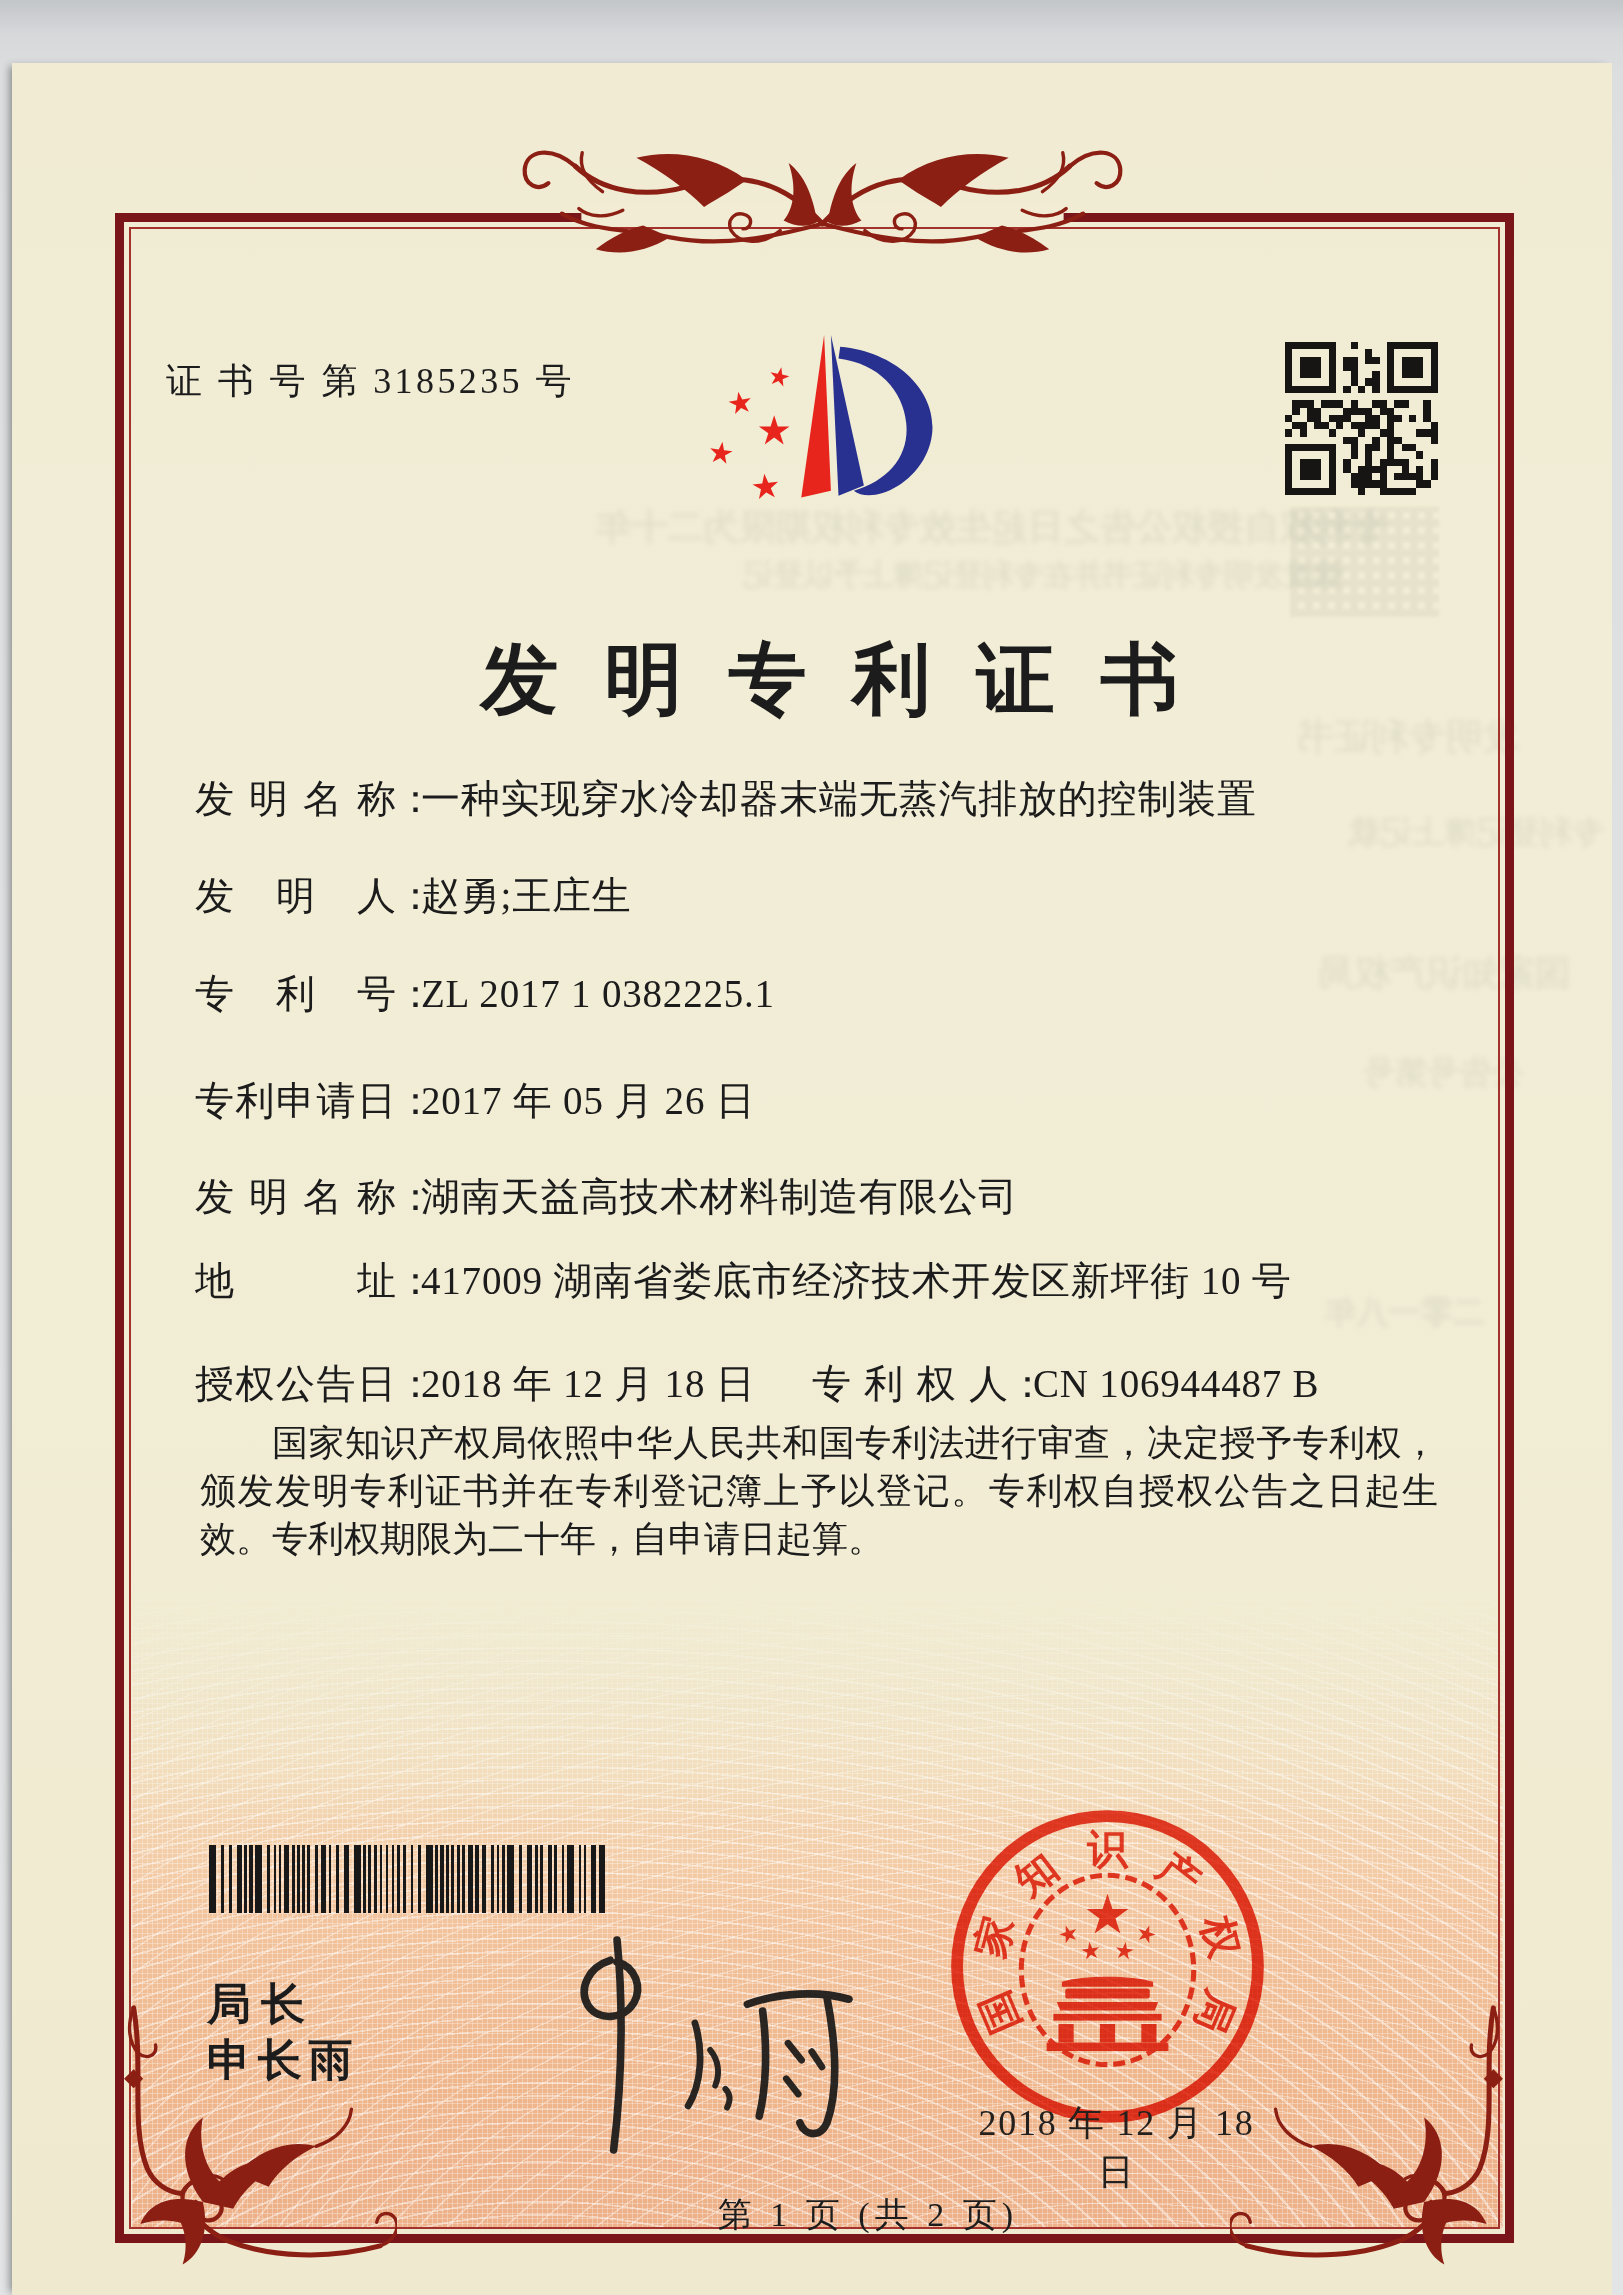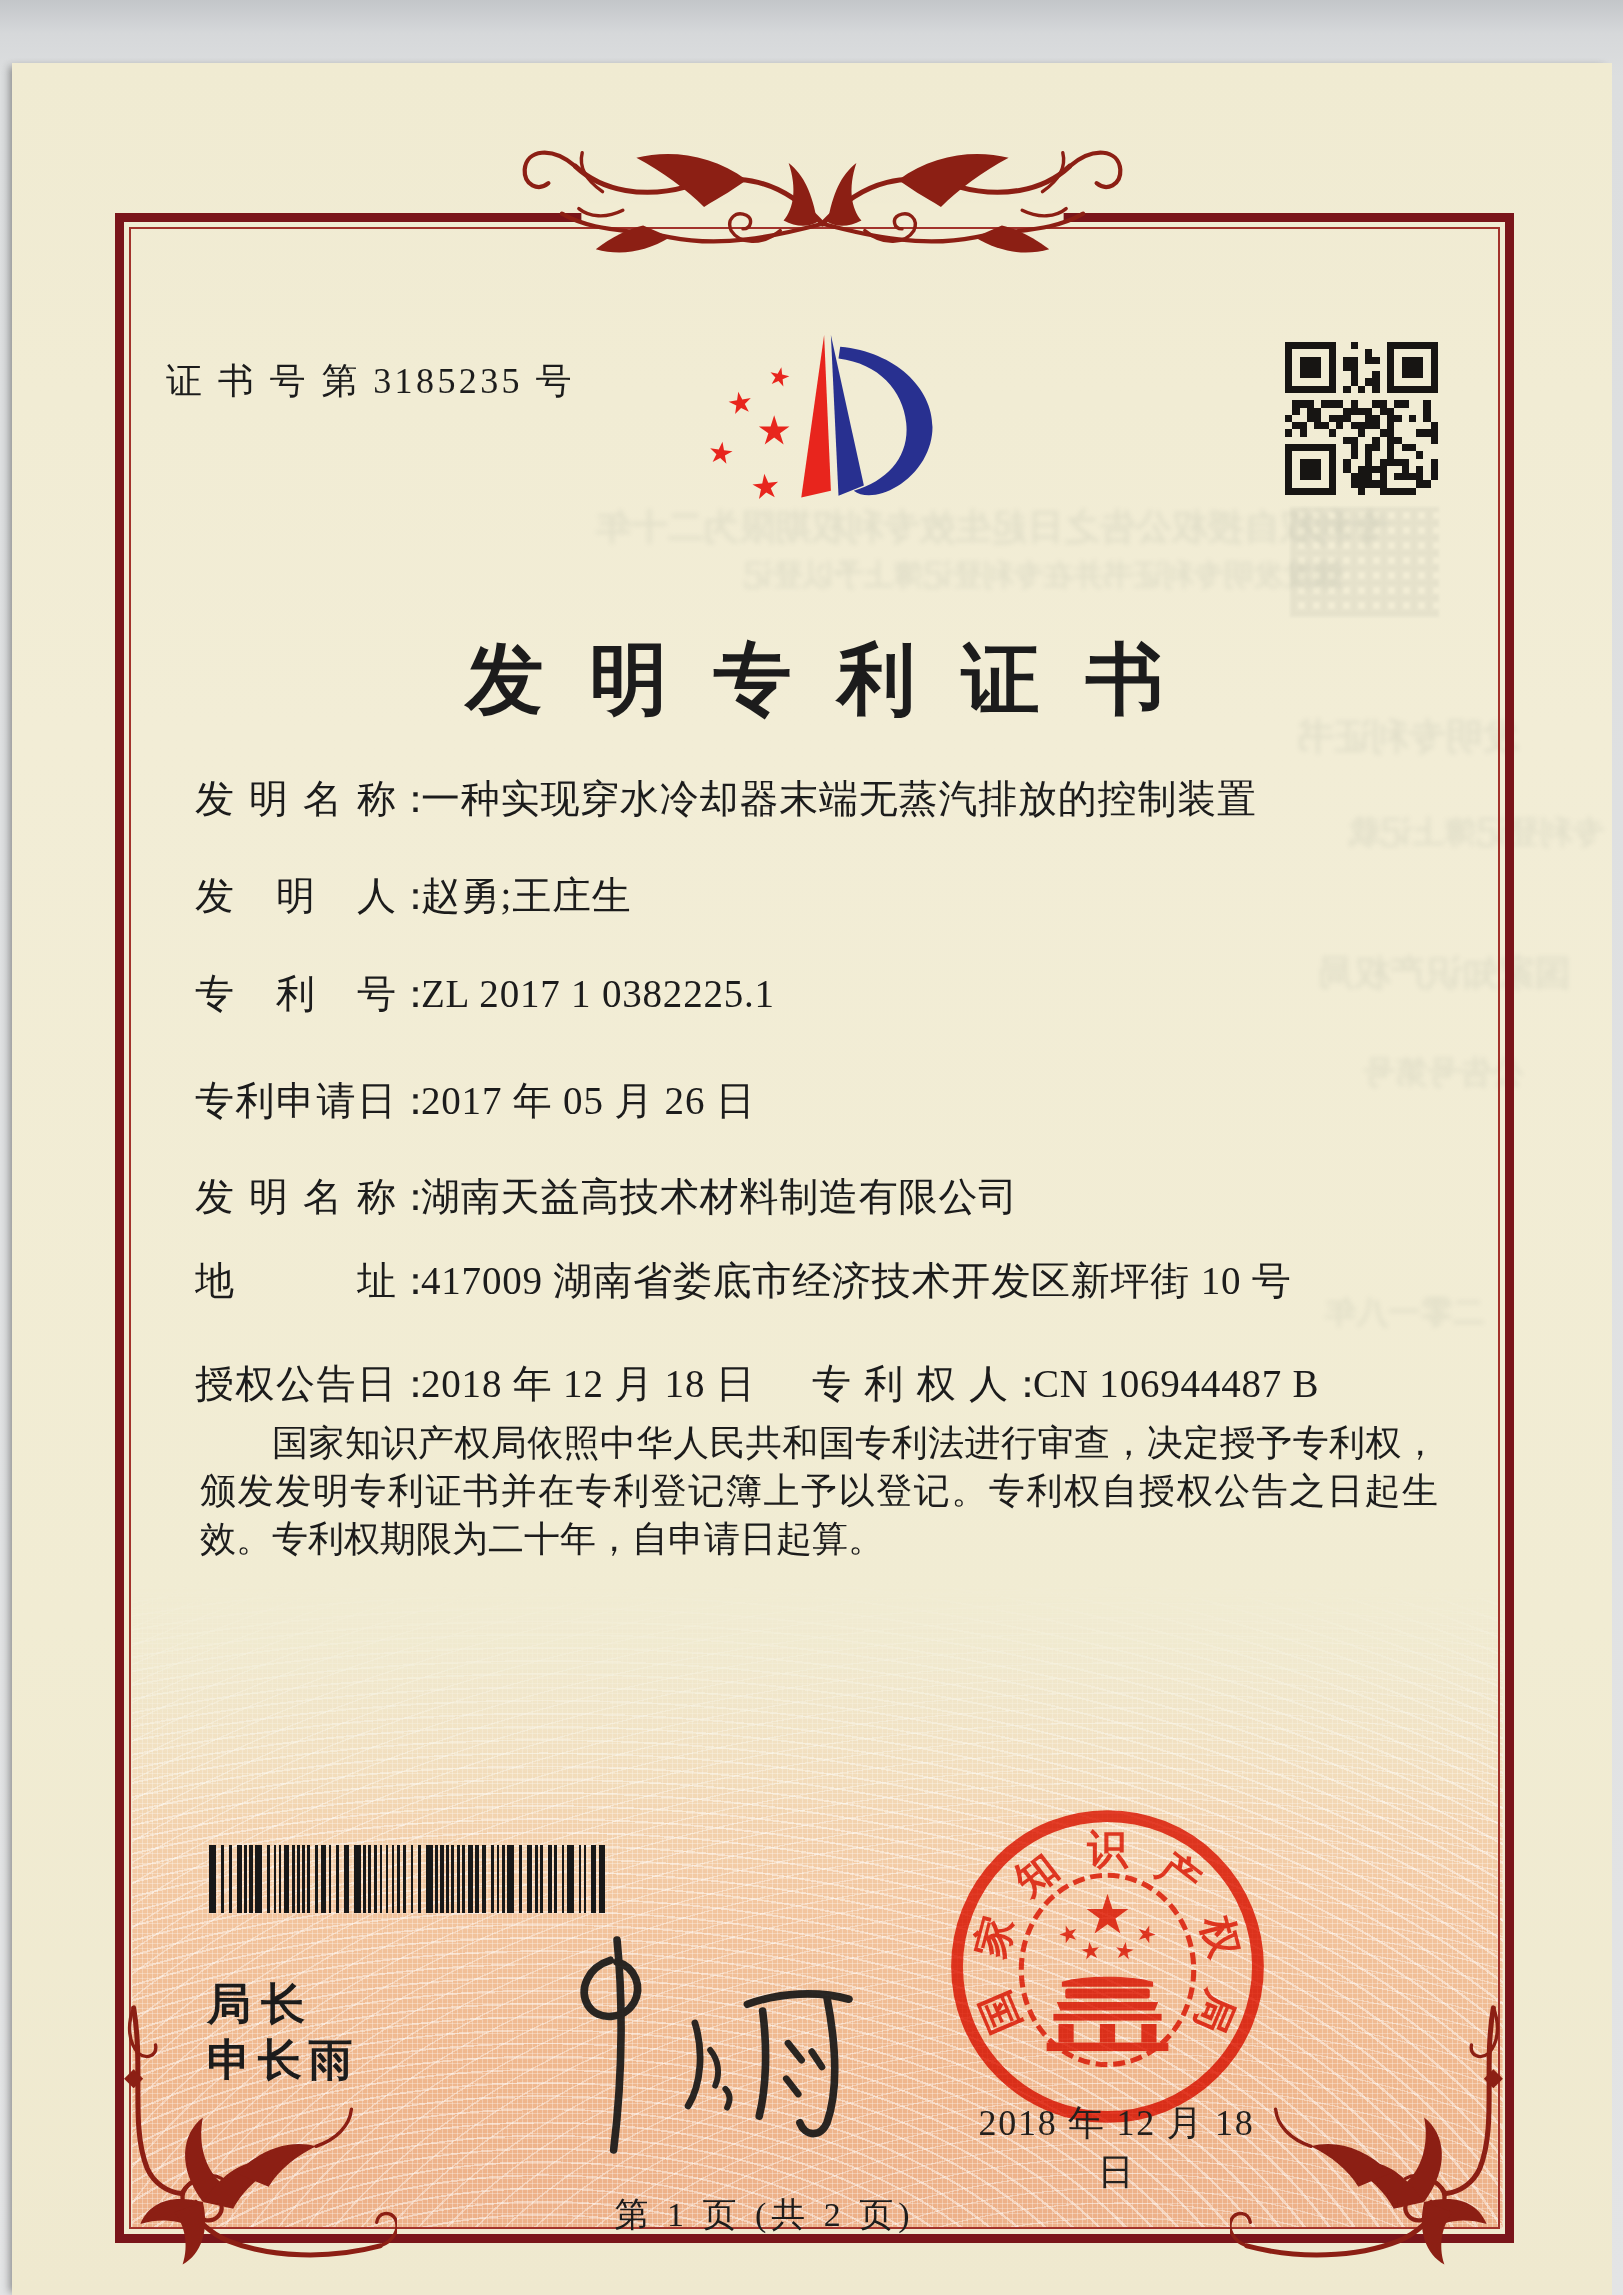--- a/index.html
+++ b/index.html
@@ -19,21 +19,21 @@
       repeating-radial-gradient(1268px 727px at 30% 128%, rgba(255,255,255,0) 0 20px, rgba(255,255,255,.42) 20px 23px),
       repeating-radial-gradient(1268px 761px at 72% 135%, rgba(255,255,255,0) 0 23px, rgba(255,255,255,.35) 23px 25px),
       repeating-linear-gradient(90deg, rgba(255,255,255,.30) 0 0.8px, rgba(255,255,255,0) 0.8px 5px),
       repeating-linear-gradient(0deg, rgba(255,255,255,.30) 0 0.8px, rgba(255,255,255,0) 0.8px 5px),
       linear-gradient(180deg, rgba(243,216,182,0) 0, rgba(243,208,168,.65) 194px, #f2c49d 338px, #efb78d 75%, #edb088 100%);
     -webkit-mask-image:linear-gradient(180deg,transparent 0,#000 245px);
     mask-image:linear-gradient(180deg,transparent 0,#000 245px);}
   
   .certno{position:absolute;left:154px;top:294px;font-size:36px;letter-spacing:3.4px;z-index:5;text-align:center;}
   .title{position:absolute;left:103px;top:565px;width:1399px;text-align:center;font-size:78px;
-         font-weight:bold;letter-spacing:46px;text-indent:46px;z-index:5;}
+         font-weight:bold;letter-spacing:46px;text-indent:46px;z-index:5;padding-left:15px;}
   #fields{position:absolute;left:0;top:0;width:100%;z-index:5;}
   .field-row{position:absolute;left:183px;font-size:39px;line-height:51px;white-space:nowrap;}
   .flabel{display:inline-block;width:201px;text-align:justify;text-align-last:justify;
           -moz-text-align-last:justify;vertical-align:top;}
   .fcolon{display:inline-block;width:25px;vertical-align:top;}
   .fvalue{display:inline-block;vertical-align:top;letter-spacing:0.8px;}
   .fpair2{position:absolute;left:617px;top:0;white-space:nowrap;}
   .fpair2 .flabel{width:196px;}
   .legal{position:absolute;left:188px;top:1356px;width:1238px;font-size:36px;line-height:48px;
          text-align:justify;z-index:5;}
@@ -42,21 +42,21 @@
   #barcode{position:absolute;left:197px;top:1782px;width:416px;height:68px;z-index:5;display:flex;align-items:stretch;}
   #barcode i{display:block;background:#181818;height:100%;}
   .officer-title{position:absolute;left:195px;top:1912px;font-size:44px;font-weight:bold;
        font-family:"Liberation Sans","DejaVu Sans",sans-serif;letter-spacing:10px;z-index:5;}
   .officer-name{position:absolute;left:195px;top:1968px;font-size:44px;font-weight:bold;
        font-family:"Liberation Sans","DejaVu Sans",sans-serif;letter-spacing:6.8px;z-index:5;}
   .sig{position:absolute;left:517px;top:1860px;z-index:6;}
   .seal{position:absolute;left:918px;top:1726px;z-index:6;opacity:.95;mix-blend-mode:multiply;}
   .seal-date{position:absolute;left:944px;top:2036px;width:321px;text-align:center;font-size:36px;
        letter-spacing:1.7px;color:#23201e;z-index:7;}
-  .pageinfo{position:absolute;left:499px;top:2129px;width:507px;text-align:center;font-size:34px;
+  .pageinfo{position:absolute;left:499px;top:2129px;width:507px;text-align:right;font-size:34px;
        letter-spacing:5px;z-index:5;}
   
   .logo{position:absolute;left:686px;top:260px;z-index:5;}
   #qr{position:absolute;left:1273px;top:279px;width:153px;height:153px;z-index:5;
       display:grid;grid-template-columns:repeat(21,1fr);grid-template-rows:repeat(21,1fr);}
   #qr i{display:block;}
   #qr i.on{background:#171513;}
   .ornament-top{position:absolute;left:489px;top:66px;z-index:4;}
   .corner{position:absolute;top:1928px;z-index:4;}
   .corner.left{left:98px;}

